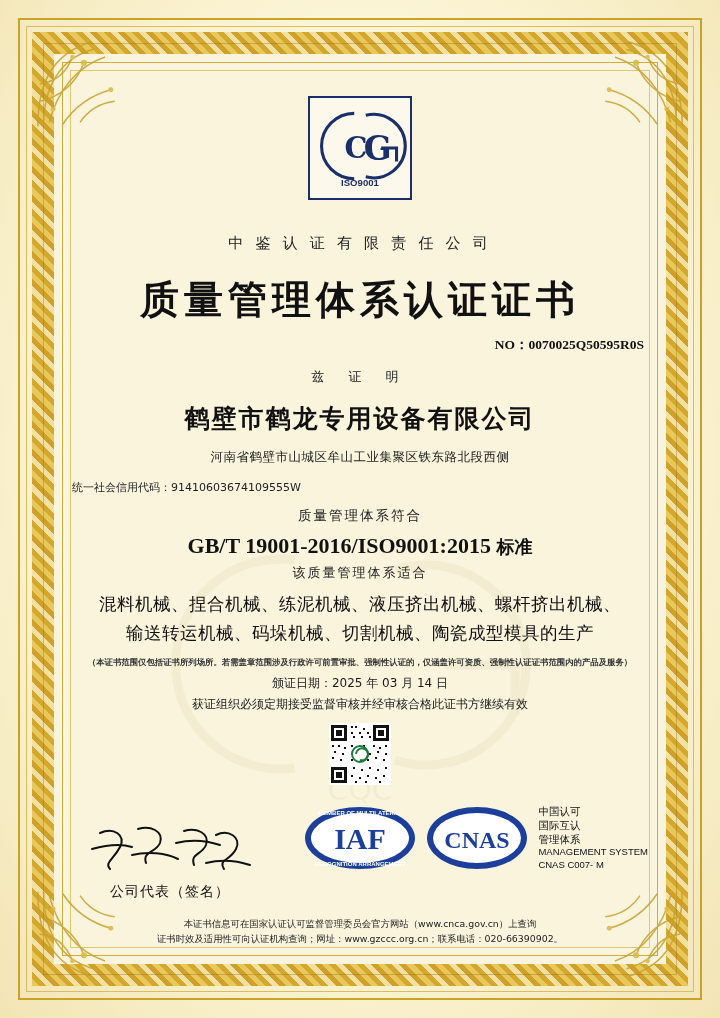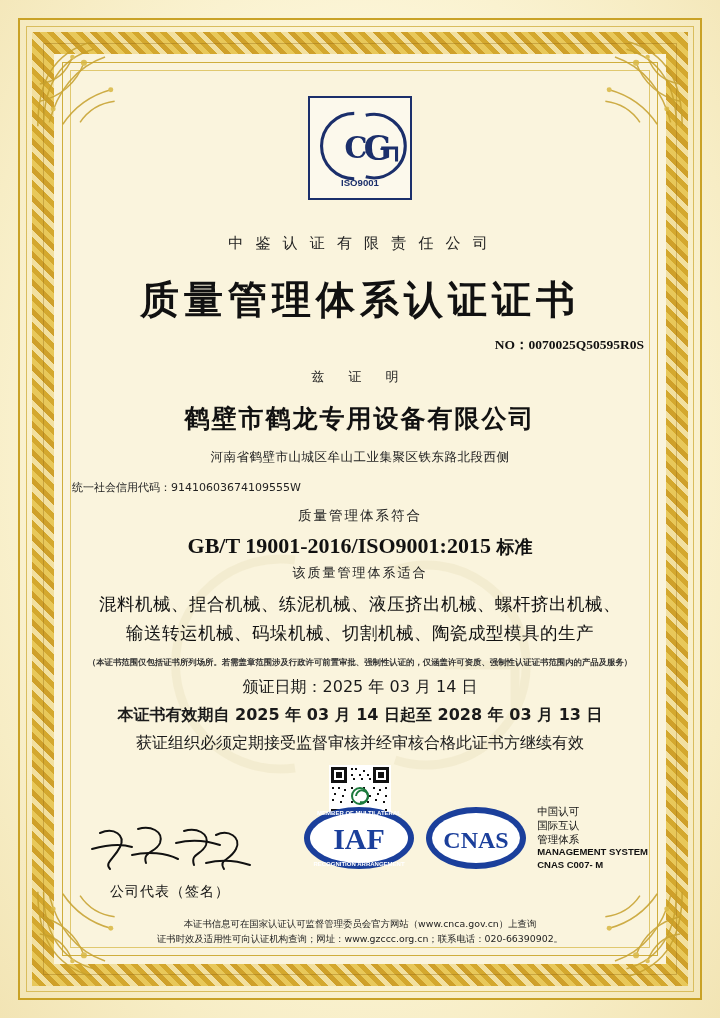--- a/index.html
+++ b/index.html
@@ -219,21 +219,21 @@
     margin-top: 8px;
     font-family: "DejaVu Sans", sans-serif;
     font-size: 8.4px;
     font-weight: bold;
     line-height: 1.4;
     color: #333;
   }
 
   .dates {
     font-family: "DejaVu Sans", sans-serif;
-    font-size: 16px;
+    font-size: 12px;
     line-height: 1.75;
     color: #1a1a1a;
     margin-top: 4px;
   }
   .dates .bold { font-weight: bold; }
 
   .qr {
     width: 62px;
     height: 62px;
     margin: 8px auto 0;
@@ -279,21 +279,21 @@
   .cnas-text {
     text-align: left;
     font-family: "DejaVu Sans", sans-serif;
     font-size: 10.5px;
     line-height: 1.35;
     color: #111;
   }
   .cnas-text .en {
     font-family: "Liberation Sans", sans-serif;
     font-size: 9.5px;
-    font-weight: bold;
+    font-weight: normal;
   }
 
   .fineprint {
     font-family: "DejaVu Sans", sans-serif;
     font-size: 9.4px;
     line-height: 1.6;
     color: #222;
     text-align: center;
     padding: 0 2px;
   }
@@ -427,21 +427,20 @@
 
     <div class="scope">
       <div>混料机械、捏合机械、练泥机械、液压挤出机械、螺杆挤出机械、</div>
       <div>输送转运机械、码垛机械、切割机械、陶瓷成型模具的生产</div>
     </div>
 
     <div class="disclaimer">（本证书范围仅包括证书所列场所。若需盖章范围涉及行政许可前置审批、强制性认证的，仅涵盖许可资质、强制性认证证书范围内的产品及服务）</div>
 
     <div class="dates">
       <div>颁证日期：2025 年 03 月 14 日</div>
-      <div class="bold">本证书有效期自 2025 年 03 月 14 日起至 2028 年 03 月 13 日</div>
       <div>获证组织必须定期接受监督审核并经审核合格此证书方继续有效</div>
     </div>
 
     <div class="qr">
       <svg viewBox="0 0 62 62" width="62" height="62">
         <rect width="62" height="62" fill="#ffffff"></rect>
         <g fill="#111111">
           <rect x="2" y="2" width="16" height="16"></rect>
             <rect x="5" y="5" width="10" height="10" fill="#ffffff"></rect>
             <rect x="7" y="7" width="6" height="6"></rect>

